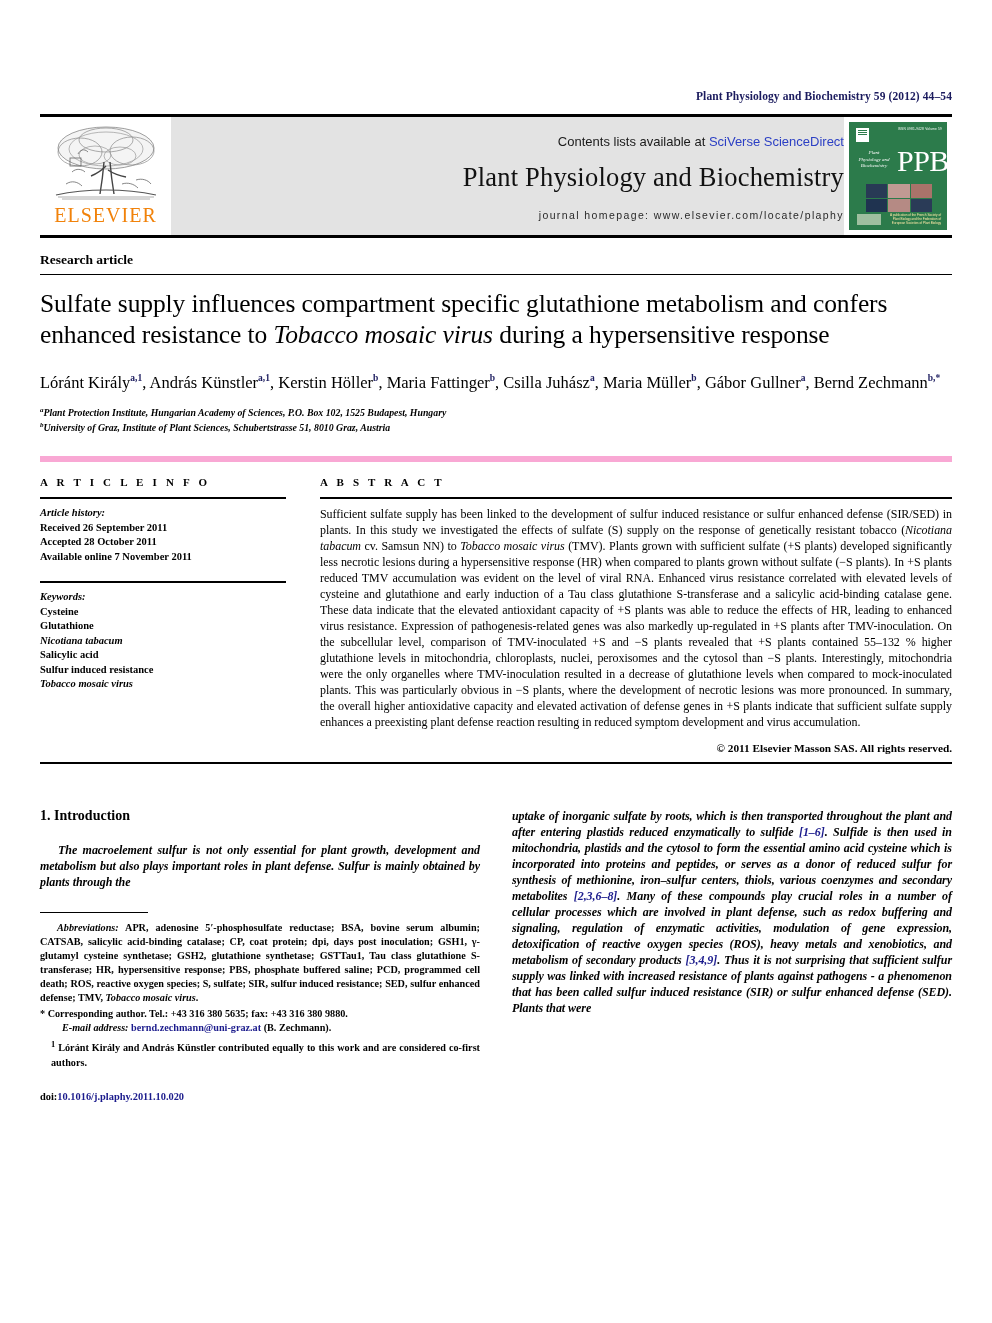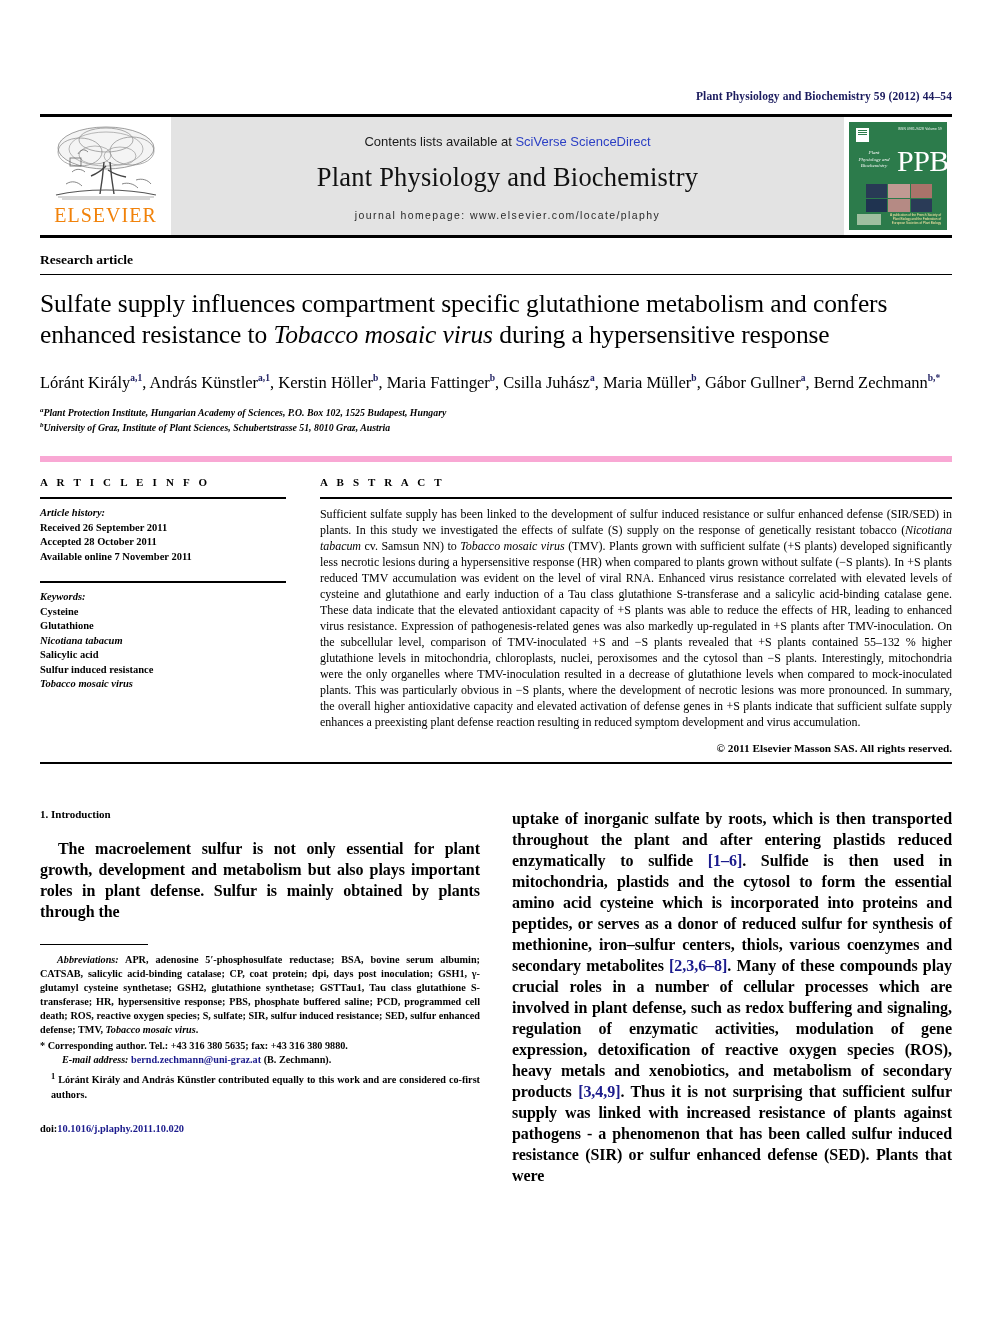--- a/index.html
+++ b/index.html
@@ -62,21 +62,21 @@
     color: #f1820a;
     font-weight: 400;
     margin-top: 1px;
     line-height: 1;
   }
   .banner-center {
     flex: 1 1 auto;
     background: #e3e3e3;
     display: flex;
     flex-direction: column;
-    align-items: center;
+    align-items: flex-end;
     justify-content: center;
     padding: 6px 0 4px 0;
   }
   .contents-line {
     font-family: "Liberation Sans", sans-serif;
     font-size: 13px;
     color: #1a1a1a;
     margin-bottom: 13px;
   }
   .contents-line .sd-link { color: #2b3fc4; }
@@ -253,29 +253,30 @@
   .body-cols {
     margin-top: 44px;
     display: flex;
     gap: 32px;
     position: relative;
   }
   .bcol { flex: 1 1 50%; }
   .sec-title {
     font-family: "Liberation Serif", serif;
     font-weight: bold;
-    font-size: 11px;
+    font-size: 14px;
     margin-bottom: 18px;
   }
   .para {
-    font-size: 16px;
-    line-height: 21px;
+    font-size: 12px;
+    line-height: 16px;
     text-align: justify;
     font-weight: bold;
     letter-spacing: -.05px;
+    font-style: italic;
   }
   .para.indent { text-indent: 18px; }
   .ref-link { color: #1b1b8c; }
 
   
   .footnotes {
     margin-top: 22px;
     position: relative;
     padding-top: 9px;
   }

